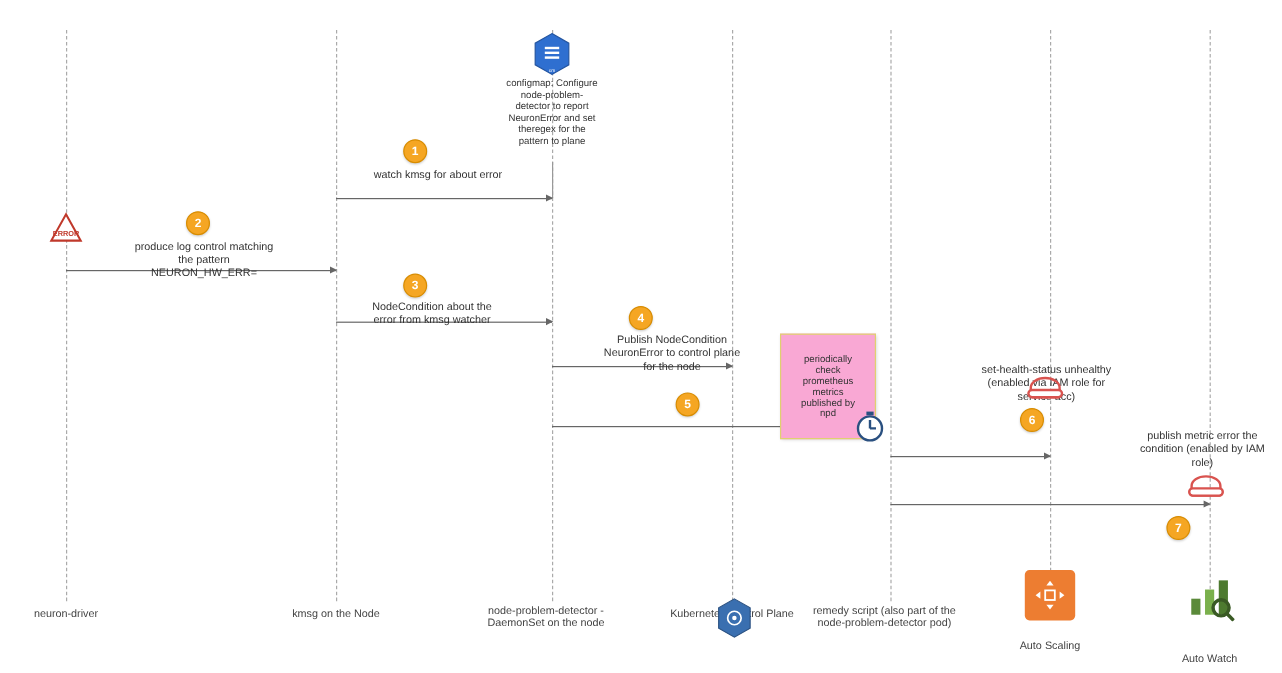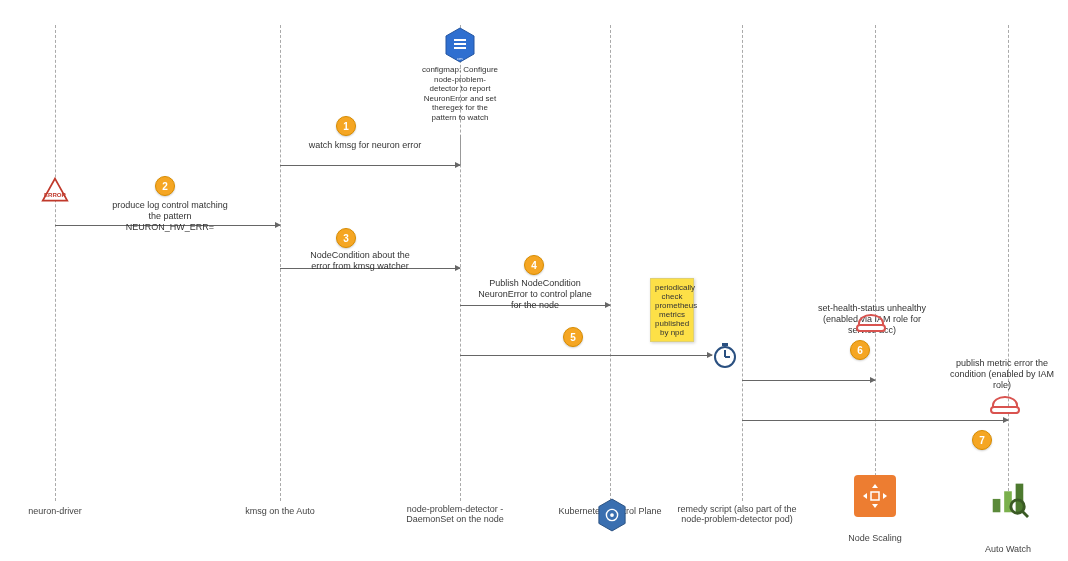--- a/index.html
+++ b/index.html
@@ -56,26 +56,26 @@
     content: "";
     position: absolute;
     right: -1px; top: -3px;
     width: 0; height: 0;
     border-left: 6px solid #666;
     border-top: 3px solid transparent;
     border-bottom: 3px solid transparent;
   }
   .sticky {
     position: absolute;
-    background: #fde047;
+    background: #f9a8d4;
     border: 1px solid #e0d070;
     font-size: 8px;
     color: #333;
-    padding: 4px;
-    width: 44px;
+    padding: 16px;
+    width: 80px;
     text-align: center;
     box-shadow: 1px 1px 3px rgba(0,0,0,0.2);
   }
   .icon-box {
     position: absolute;
     width: 40px; height: 40px;
     display:flex; align-items:center; justify-content:center;
   }
 
   
@@ -123,44 +123,44 @@
 
 <div class="lane" style="left:55px;"></div>
 <div class="lane" style="left:280px;"></div>
 <div class="lane" style="left:460px;"></div>
 <div class="lane" style="left:610px;"></div>
 <div class="lane" style="left:742px;"></div>
 <div class="lane" style="left:875px;"></div>
 <div class="lane" style="left:1008px;"></div>
 
 <div class="lane-label" style="left:-5px;">neuron-driver</div>
-<div class="lane-label" style="left:220px;">kmsg on the Auto</div>
+<div class="lane-label" style="left:220px;">kmsg on the Node</div>
 <div class="lane-label" style="left:395px; bottom:37px;">node-problem-detector -DaemonSet on the node</div>
 <div class="lane-label" style="left:550px;">Kubernetes Control Plane</div>
 <div class="lane-label" style="left:672px; width:130px; bottom:37px;">remedy script (also part of the node-problem-detector pod)</div>
-<div class="lane-label" style="left:815px; bottom:18px;">Node Scaling</div>
+<div class="lane-label" style="left:815px; bottom:18px;">Auto Scaling</div>
 <div class="lane-label" style="left:948px; bottom:7px;">Auto Watch</div>
 
 <div class="icon-box" style="left:35px; top:170px;">
   <svg class="icon-warning-triangle" viewBox="0 0 32 32">
     <polygon points="16,3 30,28 2,28" fill="#fff" stroke="#c0392b" stroke-width="2"></polygon>
     <text x="16" y="24" font-size="7" text-anchor="middle" fill="#c0392b" font-weight="bold">ERROR</text>
   </svg>
 </div>
 
 <div class="icon-box" style="left:440px; top:25px;">
   <svg class="icon-configmap" viewBox="0 0 32 36">
     <polygon points="16,1 30,9 30,27 16,35 2,27 2,9" fill="#2f6fd0" stroke="#2455a0" stroke-width="1"></polygon>
     <rect x="10" y="12" width="12" height="2" fill="#fff"></rect>
     <rect x="10" y="16" width="12" height="2" fill="#fff"></rect>
     <rect x="10" y="20" width="12" height="2" fill="#fff"></rect>
     <text x="16" y="33" font-size="4" text-anchor="middle" fill="#fff">cm</text>
   </svg>
 </div>
-<div class="msg" style="left:420px; top:65px; width:80px; font-size:8px;">configmap: Configure node-problem-detector to report NeuronError and set theregex for the pattern to watch</div>
+<div class="msg" style="left:420px; top:65px; width:80px; font-size:8px;">configmap: Configure node-problem-detector to report NeuronError and set theregex for the pattern to plane</div>
 <div class="vconnector" style="left:460px; top:135px; height:30px;"></div>
 
 <div class="icon-box" style="left:592px; top:495px;">
   <svg class="icon-hex" viewBox="0 0 32 36">
     <polygon points="16,1 30,9 30,27 16,35 2,27 2,9" fill="#3a6fb0" stroke="#2a5080" stroke-width="1"></polygon>
     <circle cx="16" cy="18" r="6" fill="none" stroke="#fff" stroke-width="1.5"></circle>
     <circle cx="16" cy="18" r="2" fill="#fff"></circle>
   </svg>
 </div>
 
@@ -181,33 +181,33 @@
     <rect x="6" y="24" width="8" height="14" fill="#5b8a3a"></rect>
     <rect x="18" y="16" width="8" height="22" fill="#7ab04c"></rect>
     <rect x="30" y="8" width="8" height="30" fill="#4d7a2f"></rect>
     <circle cx="32" cy="32" r="7" fill="none" stroke="#3a5a24" stroke-width="3"></circle>
     <line x1="37" y1="37" x2="43" y2="43" stroke="#3a5a24" stroke-width="3"></line>
   </svg>
 </div>
 
 <div class="hline" style="left:280px; top:165px; width:180px;"></div>
 <div class="step-badge" style="left:336px; top:116px;">1</div>
-<div class="msg" style="left:290px; top:140px; width:150px;">watch kmsg for neuron error</div>
+<div class="msg" style="left:290px; top:140px; width:150px;">watch kmsg for about error</div>
 
 <div class="hline" style="left:55px; top:225px; width:225px;"></div>
 <div class="step-badge" style="left:155px; top:176px;">2</div>
 <div class="msg" style="left:105px; top:200px; width:130px;">produce log control matching the pattern NEURON_HW_ERR=</div>
 
 <div class="hline" style="left:280px; top:268px; width:180px;"></div>
 <div class="step-badge" style="left:336px; top:228px;">3</div>
 <div class="msg" style="left:300px; top:250px; width:120px;">NodeCondition about the error from kmsg watcher</div>
 
 <div class="hline" style="left:460px; top:305px; width:150px;"></div>
 <div class="step-badge" style="left:524px; top:255px;">4</div>
-<div class="msg" style="left:475px; top:278px; width:120px;">Publish NodeCondition NeuronError to control plane for the node</div>
+<div class="msg" style="left:500px; top:278px; width:120px;">Publish NodeCondition NeuronError to control plane for the node</div>
 
 <div class="hline" style="left:460px; top:355px; width:252px;"></div>
 <div class="step-badge" style="left:563px; top:327px;">5</div>
 
 <div class="sticky" style="left:650px; top:278px;">periodically check prometheus metrics published by npd</div>
 
 <div class="icon-box" style="left:710px; top:340px; width:30px;height:30px;">
   <svg class="icon-clock" viewBox="0 0 28 28">
     <circle cx="14" cy="16" r="10" fill="#fff" stroke="#2a5080" stroke-width="2"></circle>
     <rect x="11" y="2" width="6" height="3" fill="#2a5080"></rect>

